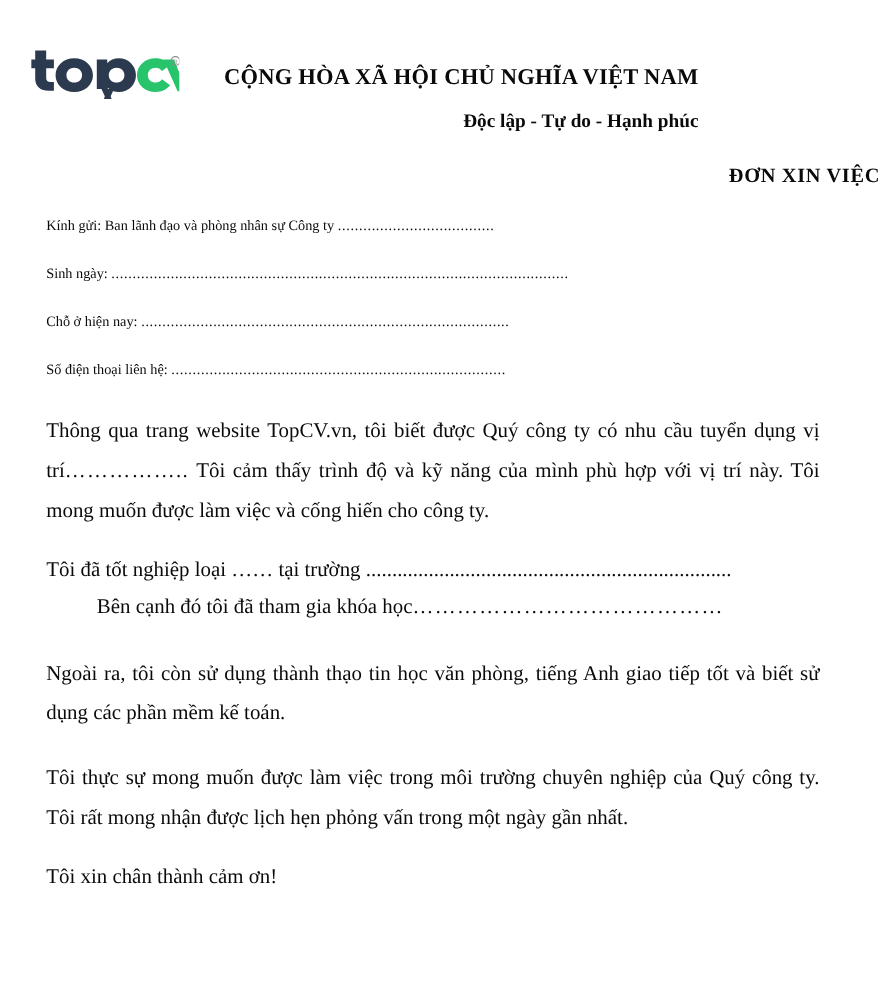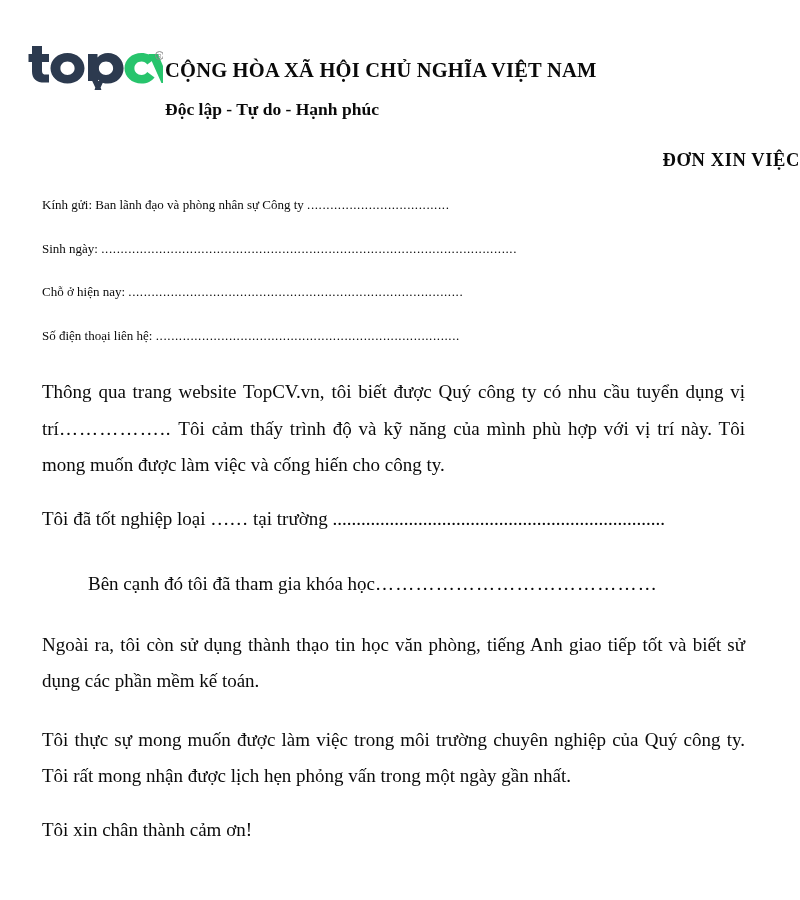--- a/index.html
+++ b/index.html
@@ -32,21 +32,21 @@
     height: 52px;
   }
   .logo svg { display: block; }
 
   
   .header {
     position: absolute;
     left: 165px;
     top: 58px;
     width: 470px;
-    text-align: left;
+    text-align: right;
   }
   .nation-line {
     font-weight: bold;
     font-size: 20.5px;
     letter-spacing: 0.2px;
     line-height: 1.25;
     white-space: nowrap;
   }
   .motto-line {
     font-weight: bold;
@@ -95,21 +95,21 @@
   }
   .para.block { margin-bottom: 22px; }
 
   .inline-dots {
     letter-spacing: 1.2px;
   }
 
   .single-line {
     font-size: 19px;
     line-height: 1.35;
-    margin-bottom: 40px;
+    margin-bottom: 8px;
     white-space: nowrap;
     overflow: hidden;
   }
 
   .tail-line {
     font-size: 19px;
     line-height: 1.35;
   }
 </style>
 </head>

